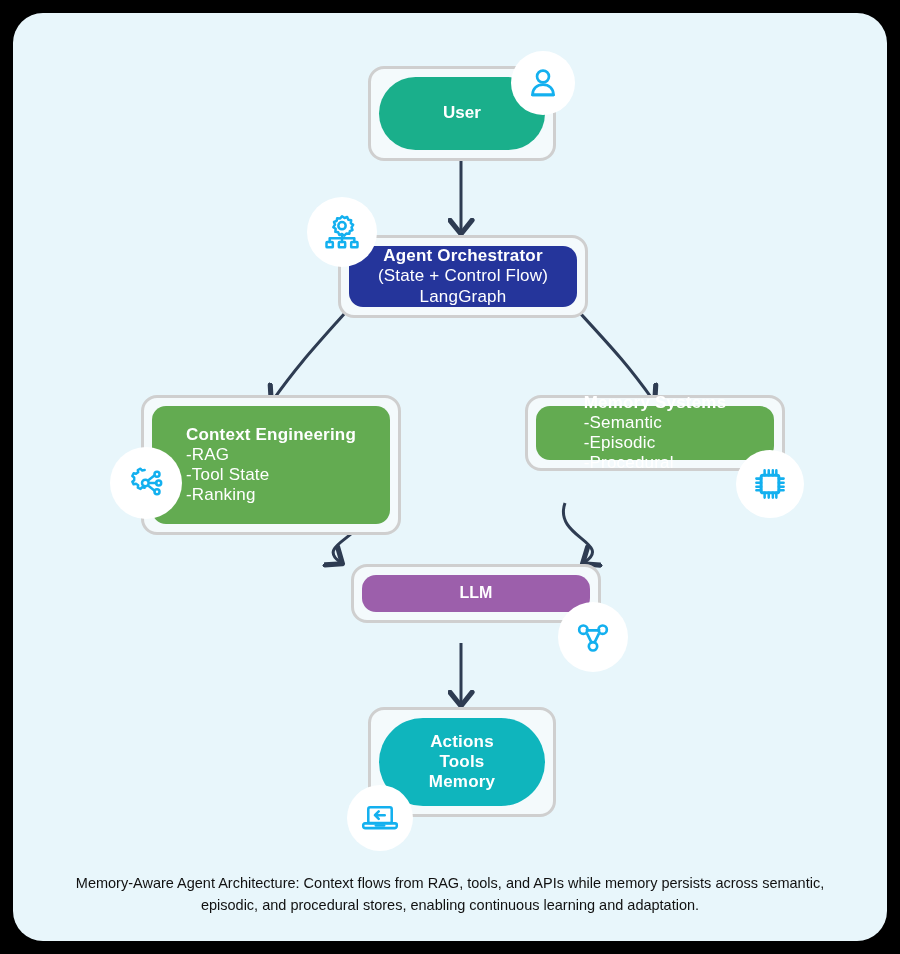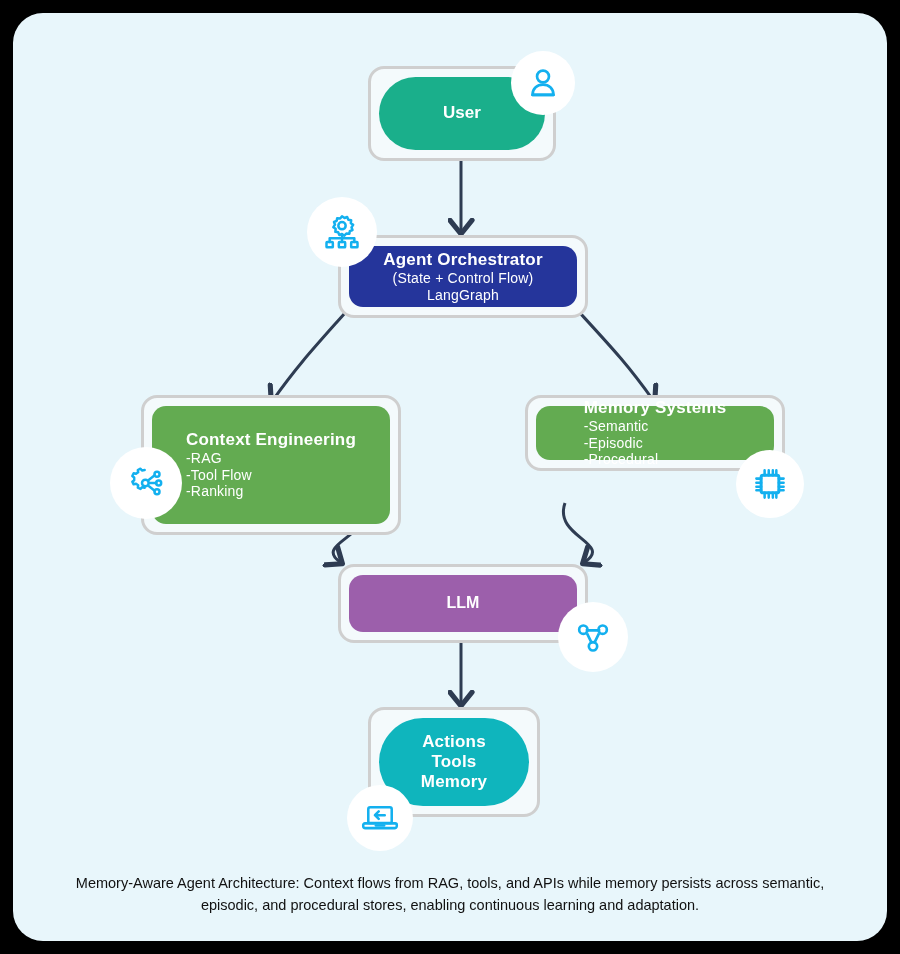--- a/index.html
+++ b/index.html
@@ -65,21 +65,21 @@
   }
   .pill { border-radius: 999px; }
   .rounded { border-radius: 14px; }
 
   .node-title {
     font-size: 17px;
     font-weight: 600;
     letter-spacing: 0.2px;
   }
   .node-line {
-    font-size: 14px;
+    font-size: 17px;
     font-weight: 500;
     letter-spacing: 0.2px;
   }
   .lines-block {
     display: flex;
     flex-direction: column;
     align-items: flex-start;
   }
   .lines-block .node-title { align-self: center; }
 
@@ -186,21 +186,21 @@
           <rect x="17.5" y="18.0" width="3.8" height="3.2" rx="0.4"></rect>
         </g>
       </svg>
     </div>
 
     <div class="node-card" style="left:128px; top:382px; width:260px; height:140px;">
       <div class="node-inner rounded" style="background:#63ab51;">
         <div class="lines-block">
           <span class="node-title">Context Engineering</span>
           <span class="node-line">-RAG</span>
-          <span class="node-line">-Tool Flow</span>
+          <span class="node-line">-Tool State</span>
           <span class="node-line">-Ranking</span>
         </div>
       </div>
     </div>
     <div class="icon-badge" style="left:97px; top:434px; width:72px; height:72px;">
       <svg width="40" height="40" viewBox="0 0 24 24">
         <g fill="none" stroke="#13b0ef" stroke-width="1.5" stroke-linejoin="round" stroke-linecap="round">
           <path d="M11.2 4.2 l-1.6 0.3 -0.9 -1.1 -1.6 0.8 0.2 1.4 -1.3 0.9 -1.4 -0.3 -0.8 1.6 1.1 0.9 0 1.6 -1.1 0.9 0.8 1.6 1.4 -0.3 1.3 0.9 -0.2 1.4 1.6 0.8 0.9 -1.1 1.6 0.3"></path>
           <circle cx="11.6" cy="12.0" r="2.0"></circle>
           <path d="M13.8 10.0 L17.2 7.4 M13.8 12.0 L18.2 12.0 M13.8 14.0 L17.2 16.6"></path>
@@ -226,37 +226,37 @@
         <g fill="none" stroke="#13b0ef" stroke-width="1.6" stroke-linecap="round">
           <rect x="6.4" y="6.4" width="11.2" height="11.2" rx="1.2" stroke-width="1.9"></rect>
           <path d="M8.6 6.4 V3.4 M11.2 6.4 V3.4 M13.8 6.4 V3.4 M16.0 6.4 V3.4"></path>
           <path d="M8.6 17.6 V20.6 M11.2 17.6 V20.6 M13.8 17.6 V20.6 M16.0 17.6 V20.6"></path>
           <path d="M6.4 8.6 H3.4 M6.4 11.2 H3.4 M6.4 13.8 H3.4 M6.4 16.0 H3.4"></path>
           <path d="M17.6 8.6 H20.6 M17.6 11.2 H20.6 M17.6 13.8 H20.6 M17.6 16.0 H20.6"></path>
         </g>
       </svg>
     </div>
 
-    <div class="node-card" style="left:325px; top:551px; width:250px; height:79px;">
+    <div class="node-card" style="left:338px; top:551px; width:250px; height:59px;">
       <div class="node-inner rounded" style="background:#9c5fab;">
         <span class="label-single">LLM</span>
       </div>
     </div>
     <div class="icon-badge" style="left:545px; top:589px; width:70px; height:70px;">
       <svg width="40" height="40" viewBox="0 0 24 24">
         <g fill="none" stroke="#13b0ef" stroke-width="1.6">
           <path d="M7.6 8.0 L16.4 8.0 M8.4 9.8 L11.4 16.0 M15.6 9.8 L12.6 16.0"></path>
           <circle cx="6.2" cy="7.6" r="2.5"></circle>
           <circle cx="17.8" cy="7.6" r="2.5"></circle>
           <circle cx="12.0" cy="17.6" r="2.5"></circle>
         </g>
       </svg>
     </div>
 
-    <div class="node-card" style="left:355px; top:694px; width:172px; height:110px;">
+    <div class="node-card" style="left:355px; top:694px; width:188px; height:110px;">
       <div class="node-inner pill" style="background:#0fb5bd;">
         <span class="node-title">Actions</span>
         <span class="node-title">Tools</span>
         <span class="node-title">Memory</span>
       </div>
     </div>
     <div class="icon-badge" style="left:334px; top:772px; width:66px; height:66px;">
       <svg width="38" height="38" viewBox="0 0 24 24">
         <g fill="none" stroke="#13b0ef" stroke-width="1.6" stroke-linecap="round" stroke-linejoin="round">
           <rect x="4.6" y="5.2" width="14.8" height="10.0" rx="1.2"></rect>

